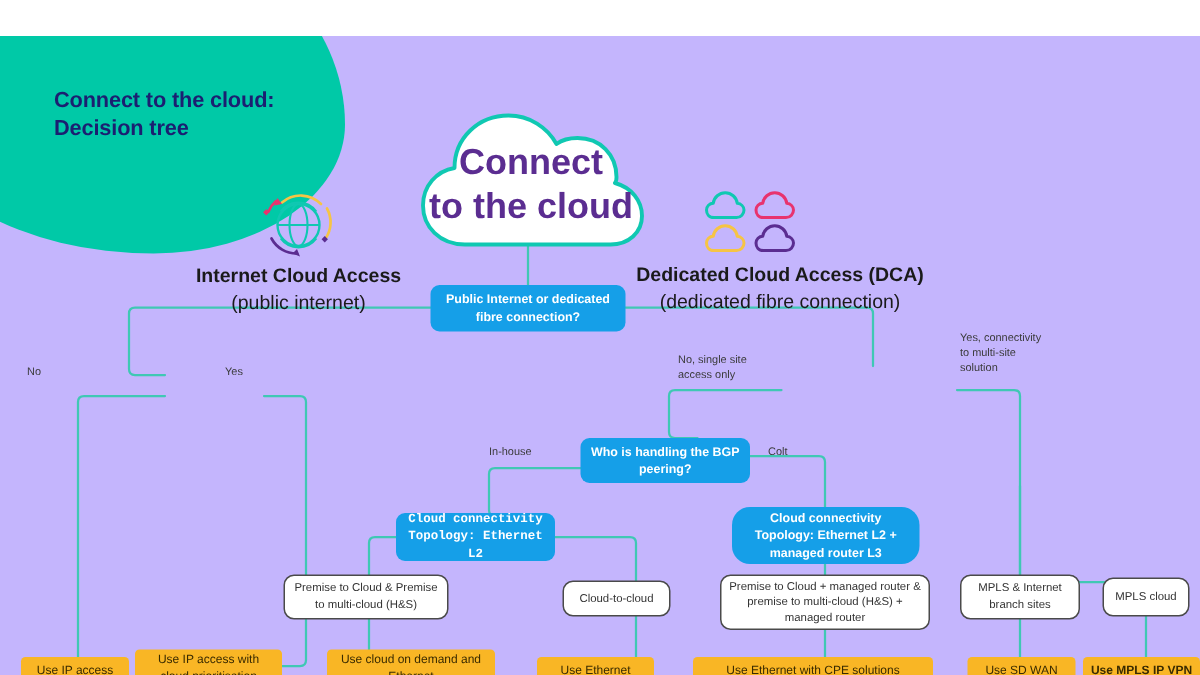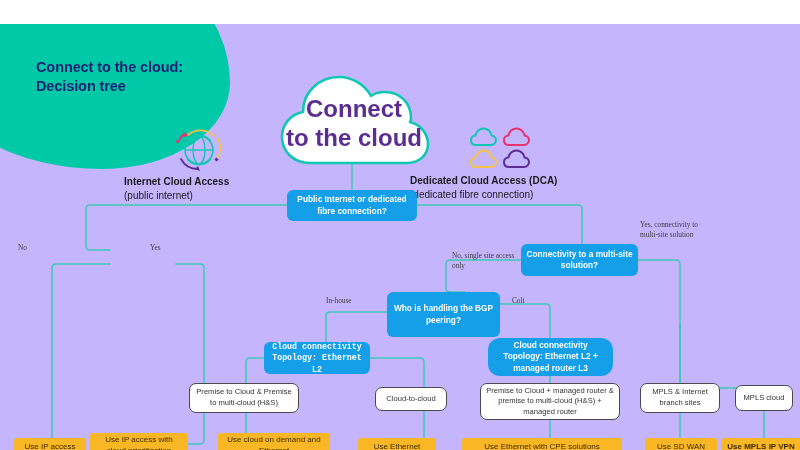--- a/index.html
+++ b/index.html
@@ -13,34 +13,34 @@
 
   .title{position:absolute;left:36px;top:34px;width:170px;color:#1B1F71;
          font-size:14.5px;font-weight:bold;line-height:1.32;letter-spacing:-0.1px;}
 
   
   .hero{position:absolute;left:272px;top:40px;width:164px;height:108px;}
   .hero .label{position:absolute;left:0;top:30px;width:164px;text-align:center;
                color:#5B2D91;font-size:24px;font-weight:bold;line-height:1.22;}
 
   .icon-wrap{position:absolute;}
-  .icon-cap{position:absolute;color:#1a1a1a;font-size:10px;line-height:1.35;}
+  .icon-cap{position:absolute;text-align:center;color:#1a1a1a;font-size:13px;line-height:1.35;}
   .icon-cap .b{font-weight:bold;display:block;}
 
   
   .node{position:absolute;box-sizing:border-box;display:flex;align-items:center;
         justify-content:center;text-align:center;}
   .q{background:#159FE8;color:#ffffff;border-radius:6px;font-size:8.3px;
      font-weight:bold;line-height:1.35;padding:4px 5px;}
   .w{background:#ffffff;border:1px solid #4a4a4a;border-radius:7px;color:#333333;
      font-size:7.6px;line-height:1.4;padding:2px 5px;}
   .a{background:#F9B625;color:#3a2b00;border-radius:3px;font-size:8px;
      line-height:1.35;padding:2px 5px;}
 
-  .edgelabel{position:absolute;color:#3b3b3b;font-size:7.3px;line-height:1.35;font-family:Liberation Serif, serif;}
+  .edgelabel{position:absolute;color:#3b3b3b;font-size:7.3px;line-height:1.35;}
 </style>
 </head>
 <body>
 
 <div id="stage">
 
   <div class="blob"></div>
 
   <div class="title">Connect to the cloud: Decision tree</div>
 
@@ -123,31 +123,30 @@
     </svg>
   </div>
   <div class="icon-cap" style="left:410px;top:150px;width:220px;">
     <span class="b">Dedicated Cloud Access (DCA)</span>
     <span>(dedicated fibre connection)</span>
   </div>
 
   <div class="node q" style="left:287px;top:166px;width:130px;height:31px;">Public Internet or dedicated fibre connection?</div>
 
 
-  <div class="node q" style="left:521px;top:220px;width:117px;height:32px;">Connectivity to a multi-site solution?</div>
 
-  <div class="node q" style="left:387px;top:268px;width:113px;height:45px;">Who is handling the BGP peering?</div>
+  <div class="node q" style="left:387px;top:268px;width:113px;height:30px;">Who is handling the BGP peering?</div>
 
   <div class="node q" style="left:264px;top:318px;width:106px;height:32px;font-family:Liberation Mono, monospace;">Cloud connectivity Topology: Ethernet L2</div>
 
   <div class="node q" style="left:488px;top:314px;width:125px;height:38px;border-radius:12px;">Cloud connectivity Topology: Ethernet L2 + managed router L3</div>
 
   <div class="edgelabel" style="left:18px;top:219px;">No</div>
   <div class="edgelabel" style="left:150px;top:219px;">Yes</div>
-  <div class="edgelabel" style="left:452px;top:227px;width:68px;">No, single site access only</div>
+  <div class="edgelabel" style="left:452px;top:211px;width:68px;">No, single site access only</div>
   <div class="edgelabel" style="left:640px;top:196px;width:62px;">Yes, connectivity to multi-site solution</div>
   <div class="edgelabel" style="left:326px;top:272px;">In-house</div>
   <div class="edgelabel" style="left:512px;top:272px;">Colt</div>
 
   <div class="node w" style="left:375px;top:363px;width:72px;height:24px;">Cloud-to-cloud</div>
 
   <div class="node w" style="left:189px;top:359px;width:110px;height:30px;">Premise to Cloud &amp; Premise to multi-cloud (H&amp;S)</div>
 
   <div class="node w" style="left:480px;top:359px;width:140px;height:37px;">Premise to Cloud + managed router &amp; premise to multi-cloud (H&amp;S) + managed router</div>
 

